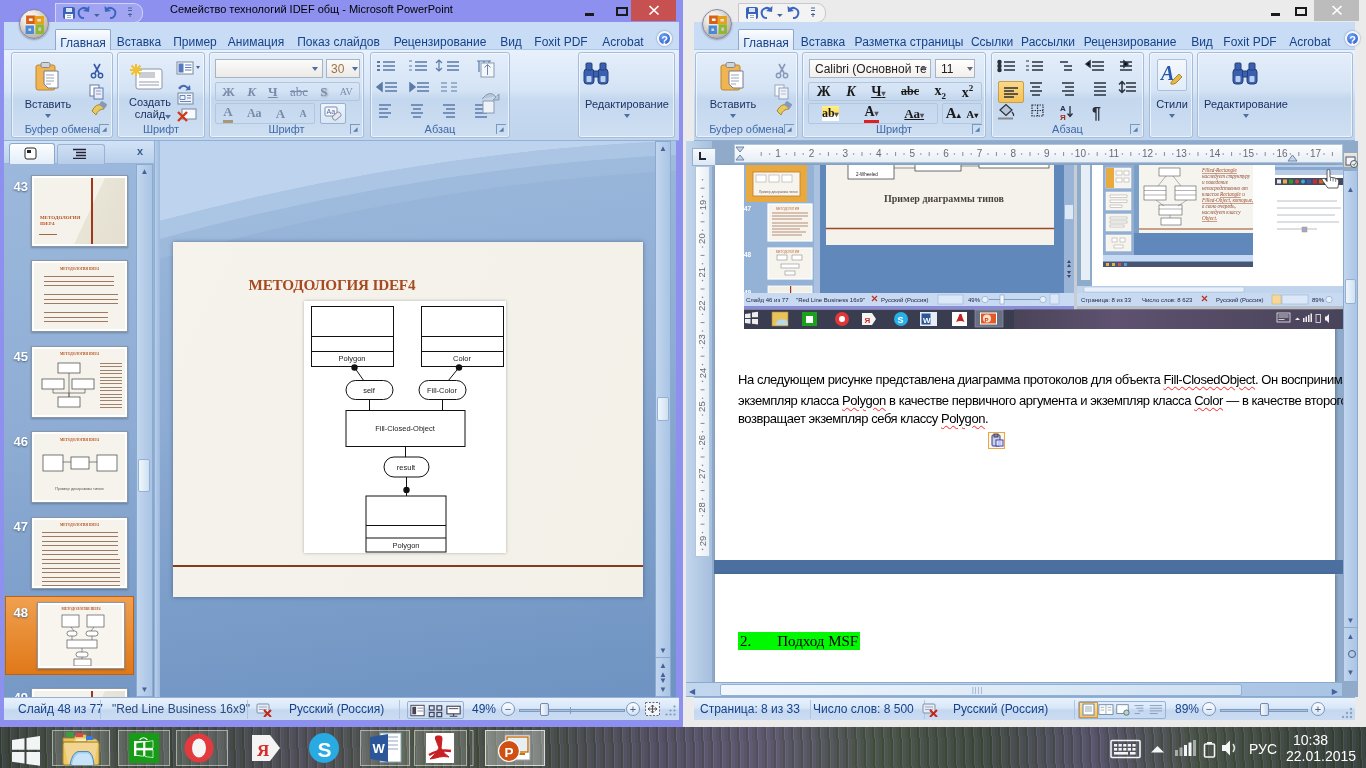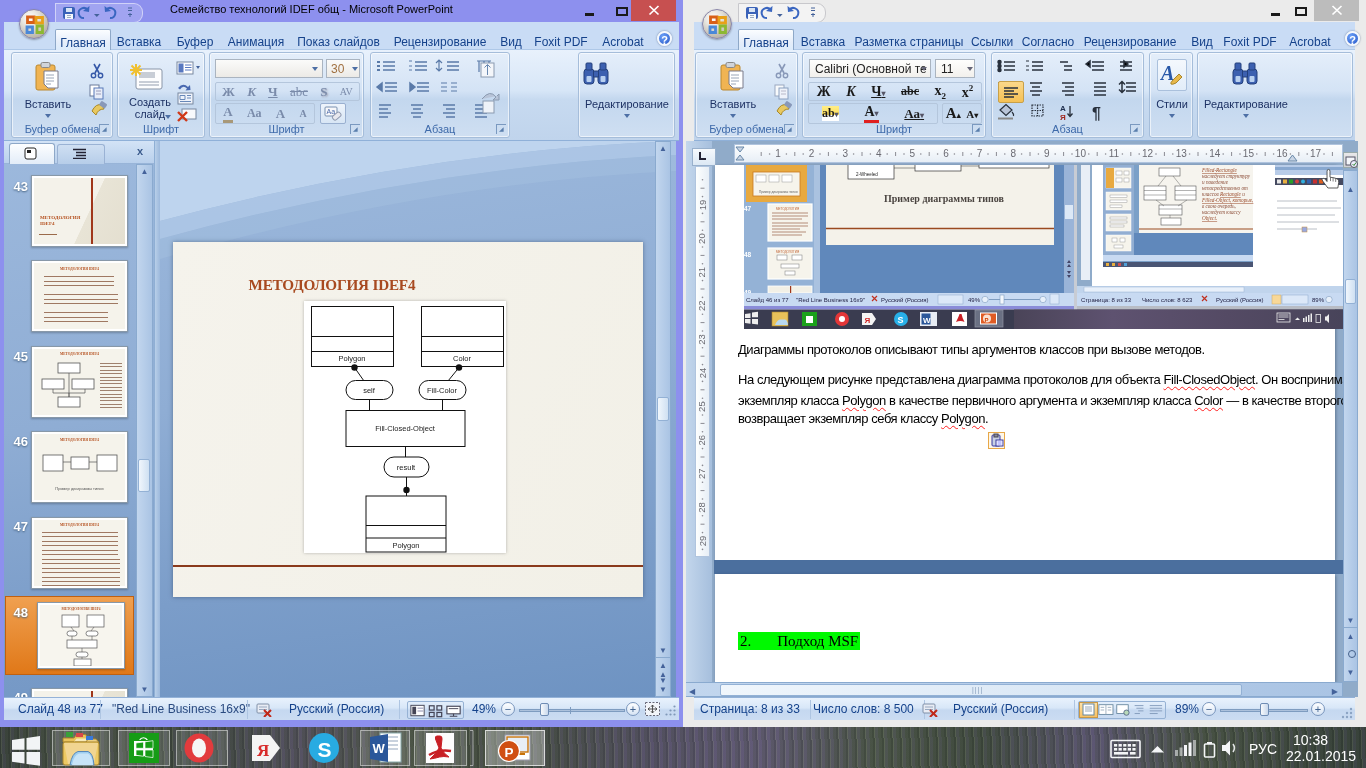--- a/index.html
+++ b/index.html
@@ -209,21 +209,21 @@
   <div class="abs capbtn caption-max" style="left:608px;">
       <div style="margin:7px auto 0;width:12px;height:9px;border:2px solid #1a1a1a;"></div>
     </div>
   <div class="abs capbtn closebtn" style="left:631px; background:#c75050;"><svg width="12" height="11" style="margin-top:5px;">
         <path d="M 1.5 1 L 10.5 9.5 M 10.5 1 L 1.5 9.5" stroke="#fff" stroke-width="1.7" fill="none"></path>
       </svg></div>
 
   <div class="abs tabrow" style="left:4px; width:675px;">
     <div class="tab active" style="left:51px; width:56px;">Главная</div>
     <div class="tab" style="left:110px; width:50px;">Вставка</div>
-    <div class="tab" style="left:168px; width:46px;">Буфер</div>
+    <div class="tab" style="left:168px; width:46px;">Пример</div>
     <div class="tab" style="left:222px; width:60px;">Анимация</div>
     <div class="tab" style="left:292px; width:85px;">Показ слайдов</div>
     <div class="tab" style="left:386px; width:100px;">Рецензирование</div>
     <div class="tab" style="left:492px; width:30px;">Вид</div>
     <div class="tab" style="left:528px; width:58px;">Foxit PDF</div>
     <div class="tab" style="left:594px; width:50px;">Acrobat</div>
     <div class="helpq" style="left:653px; top:9px;">?</div>
   </div>
 
   <div class="abs ribbon" style="left:4px; width:675px;">
@@ -610,21 +610,21 @@
     </div>
   <div class="abs capbtn closebtn" style="left:631px; background:#bcbcbc;"><svg width="12" height="11" style="margin-top:5px;">
         <path d="M 1.5 1 L 10.5 9.5 M 10.5 1 L 1.5 9.5" stroke="#fff" stroke-width="1.7" fill="none"></path>
       </svg></div>
 
   <div class="abs tabrow" style="left:11px; width:661px;">
     <div class="tab active" style="left:44px; width:56px;">Главная</div>
     <div class="tab" style="left:104px; width:50px;">Вставка</div>
     <div class="tab" style="left:159px; width:112px;">Разметка страницы</div>
     <div class="tab" style="left:274px; width:48px;">Ссылки</div>
-    <div class="tab" style="left:326px; width:56px;">Согласно</div>
+    <div class="tab" style="left:326px; width:56px;">Рассылки</div>
     <div class="tab" style="left:386px; width:100px;">Рецензирование</div>
     <div class="tab" style="left:492px; width:32px;">Вид</div>
     <div class="tab" style="left:528px; width:56px;">Foxit PDF</div>
     <div class="tab" style="left:591px; width:50px;">Acrobat</div>
     <div class="helpq" style="left:651px; top:9px;">?</div>
   </div>
 
   <div class="abs ribbon" style="left:11px; width:661px;">
 
     <div class="rgroup" style="left:1px; width:103px;">
@@ -1071,21 +1071,20 @@
           <path d="M 551 155 l 2.5 -2.5 l 2.5 2.5 z"></path>
           <rect x="559" y="153" width="1.5" height="4"></rect>
             <rect x="561.5" y="151.5" width="1.5" height="5.5"></rect>
             <rect x="564" y="150" width="1.5" height="7"></rect>
             <rect x="566.5" y="148.5" width="1.5" height="8.5"></rect>
           <rect x="572" y="149.5" width="4.5" height="8" fill="none" stroke="#eee" stroke-width="0.8"></rect>
           <path d="M 581 151.5 v 4 h 1.5 l 2.5 2.5 v -9 l -2.5 2.5 z"></path>
         </g>
       </svg>
     </div>
-    <div class="doctext" style="left:52px;top:200.5px;">Диаграммы протоколов описывают типы аргументов классов при вызове методов.</div>
     <div class="doctext" style="left:52px;top:231px;">На следующем рисунке представлена диаграмма протоколов для объекта <span class="misspell">Fill-ClosedObject</span>. Он воспринимает</div>
     <div class="doctext" style="left:52px;top:251.5px;">экземпляр класса <span class="misspell">Polygon</span> в качестве первичного аргумента и экземпляр класса <span class="misspell">Color</span> — в качестве второго, и</div>
     <div class="doctext" style="left:52px;top:269.5px;">возвращает экземпляр себя классу <span class="misspell">Polygon</span>.</div>
     <div class="abs" style="left:302px;top:291px;width:17px;height:17px;border:1px solid #e8a848;background:#fdf6e8;">
       <svg width="15" height="15" viewBox="0 0 15 15">
           <rect x="3" y="2" width="8" height="11" rx="1" fill="#c8d0e4" stroke="#3838a0"></rect>
           <rect x="5" y="1" width="4" height="3" fill="#889" stroke="#445"></rect>
           <rect x="7" y="7" width="7" height="6" fill="#fff" stroke="#3838a0"></rect>
           <path d="M 8.5 9 h 4 M 8.5 11 h 4" stroke="#88f"></path>
         </svg>

